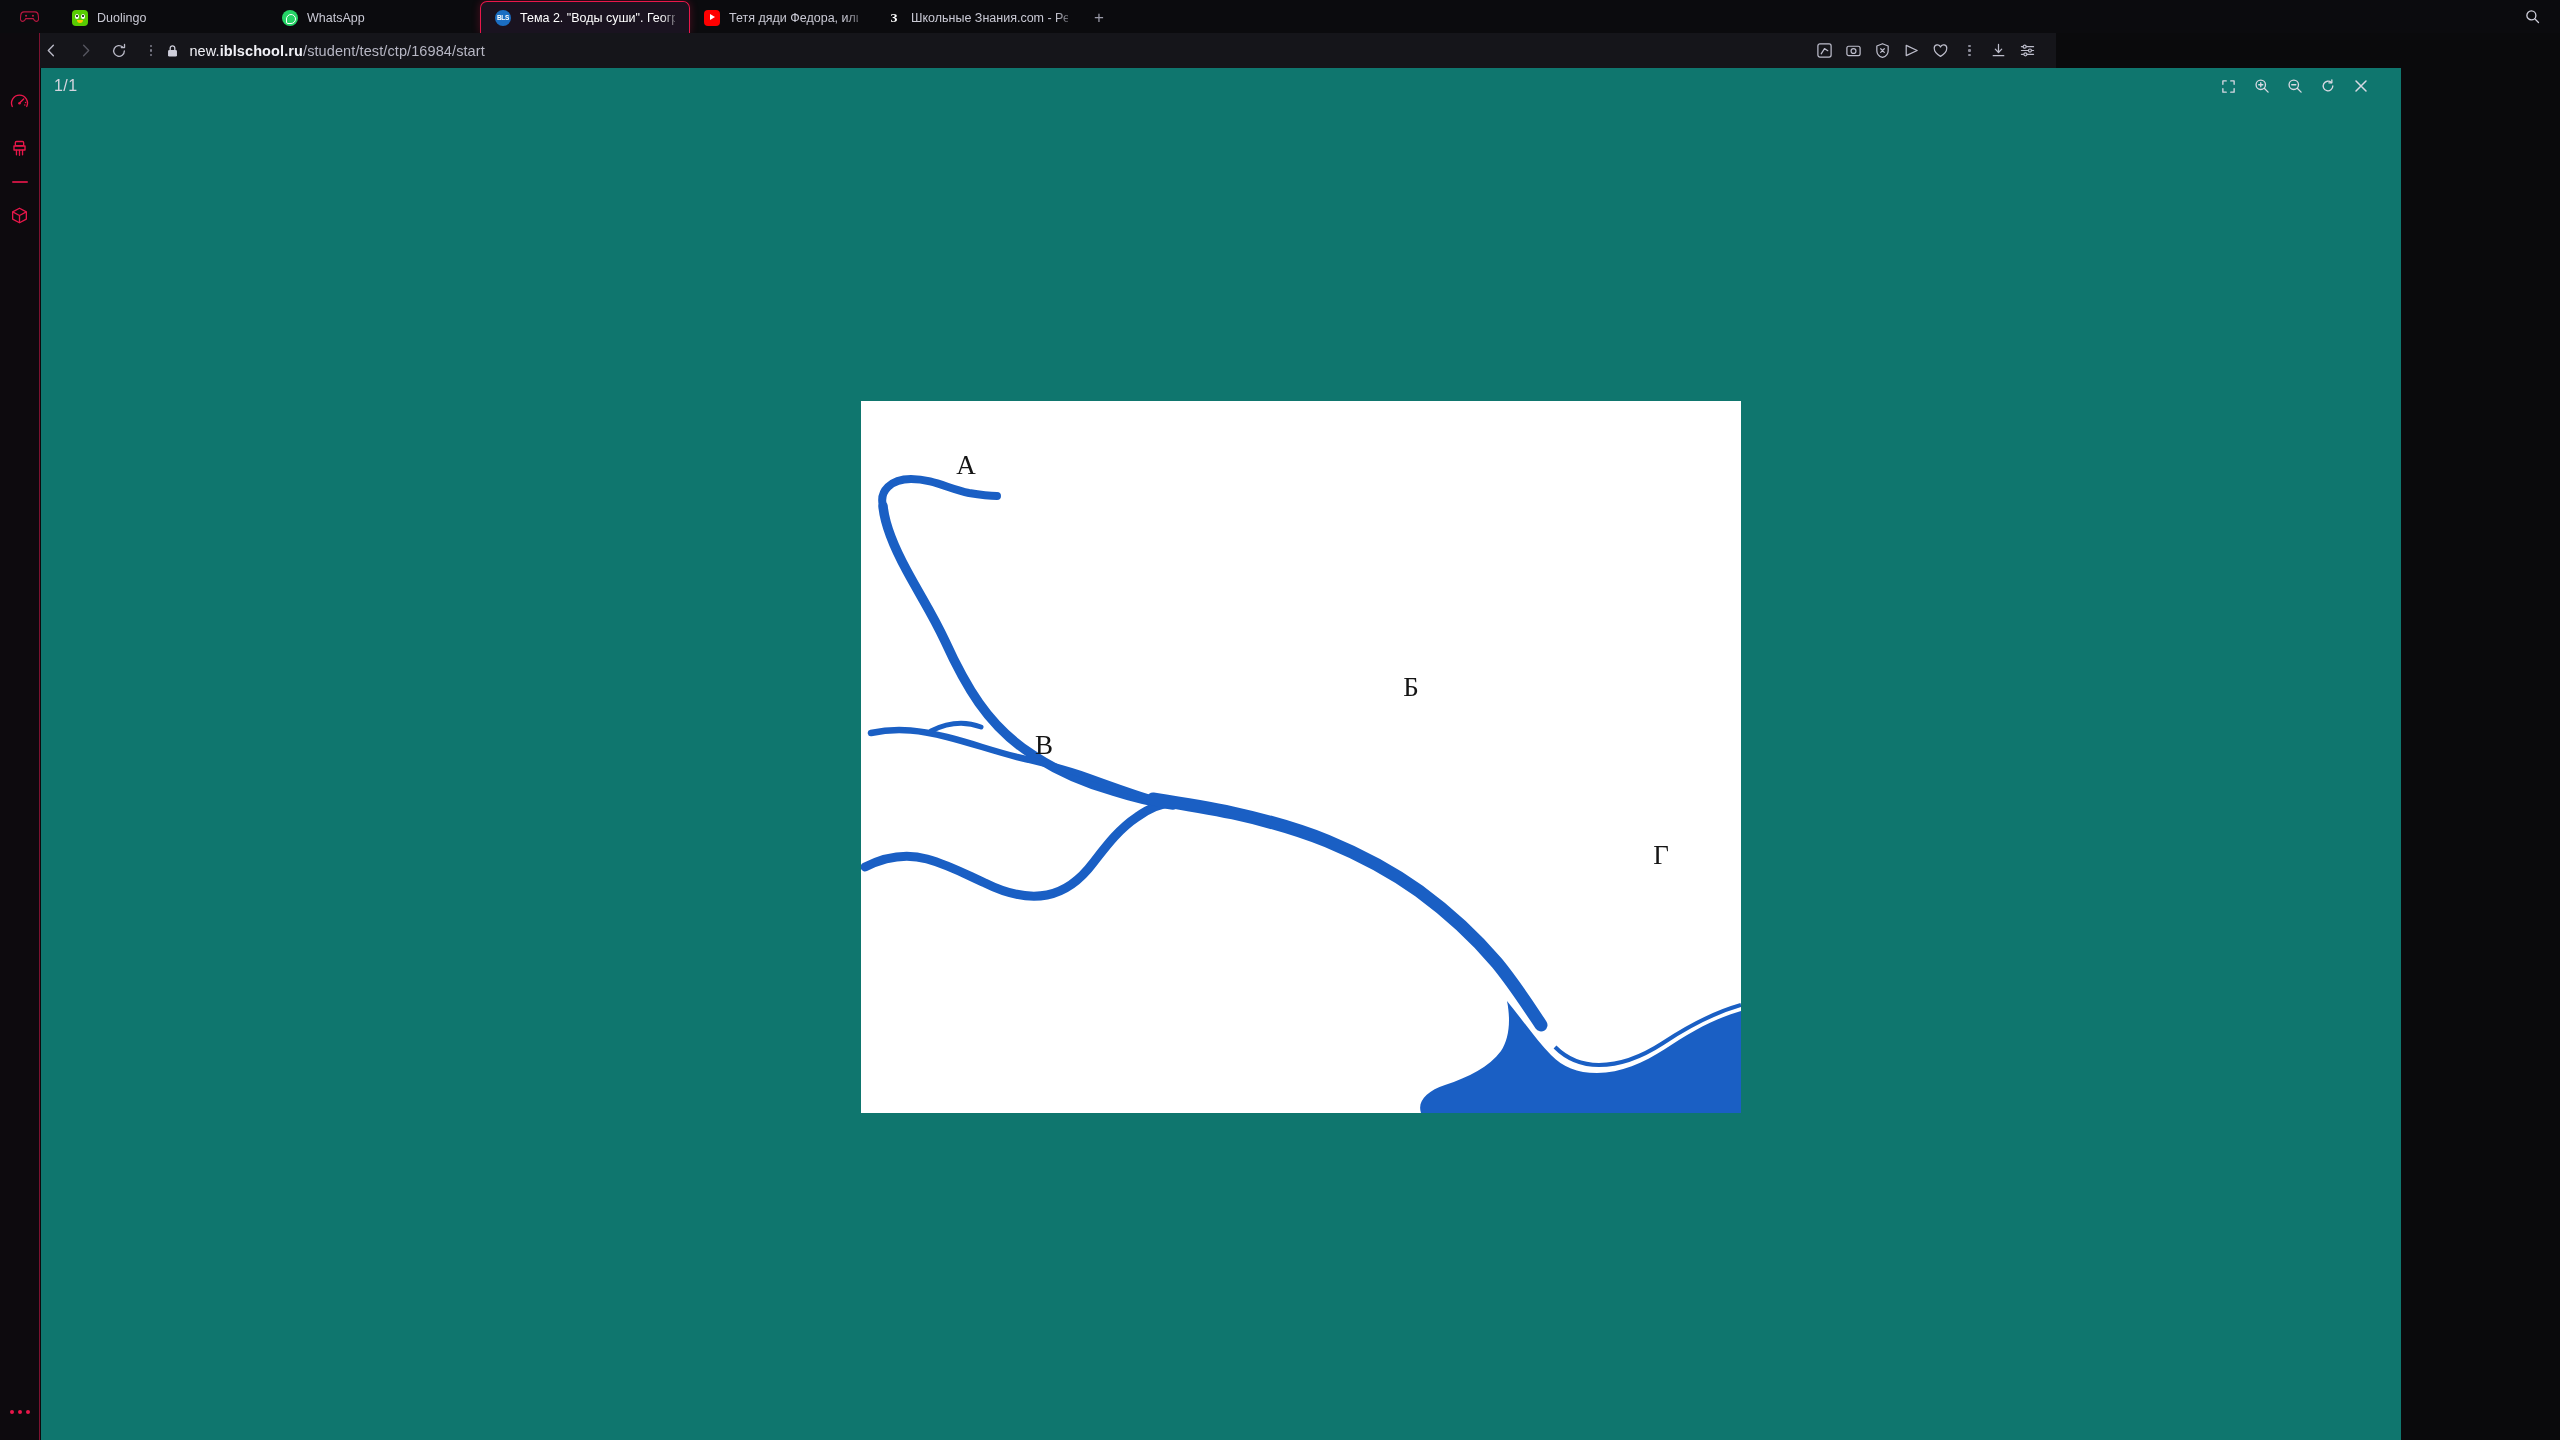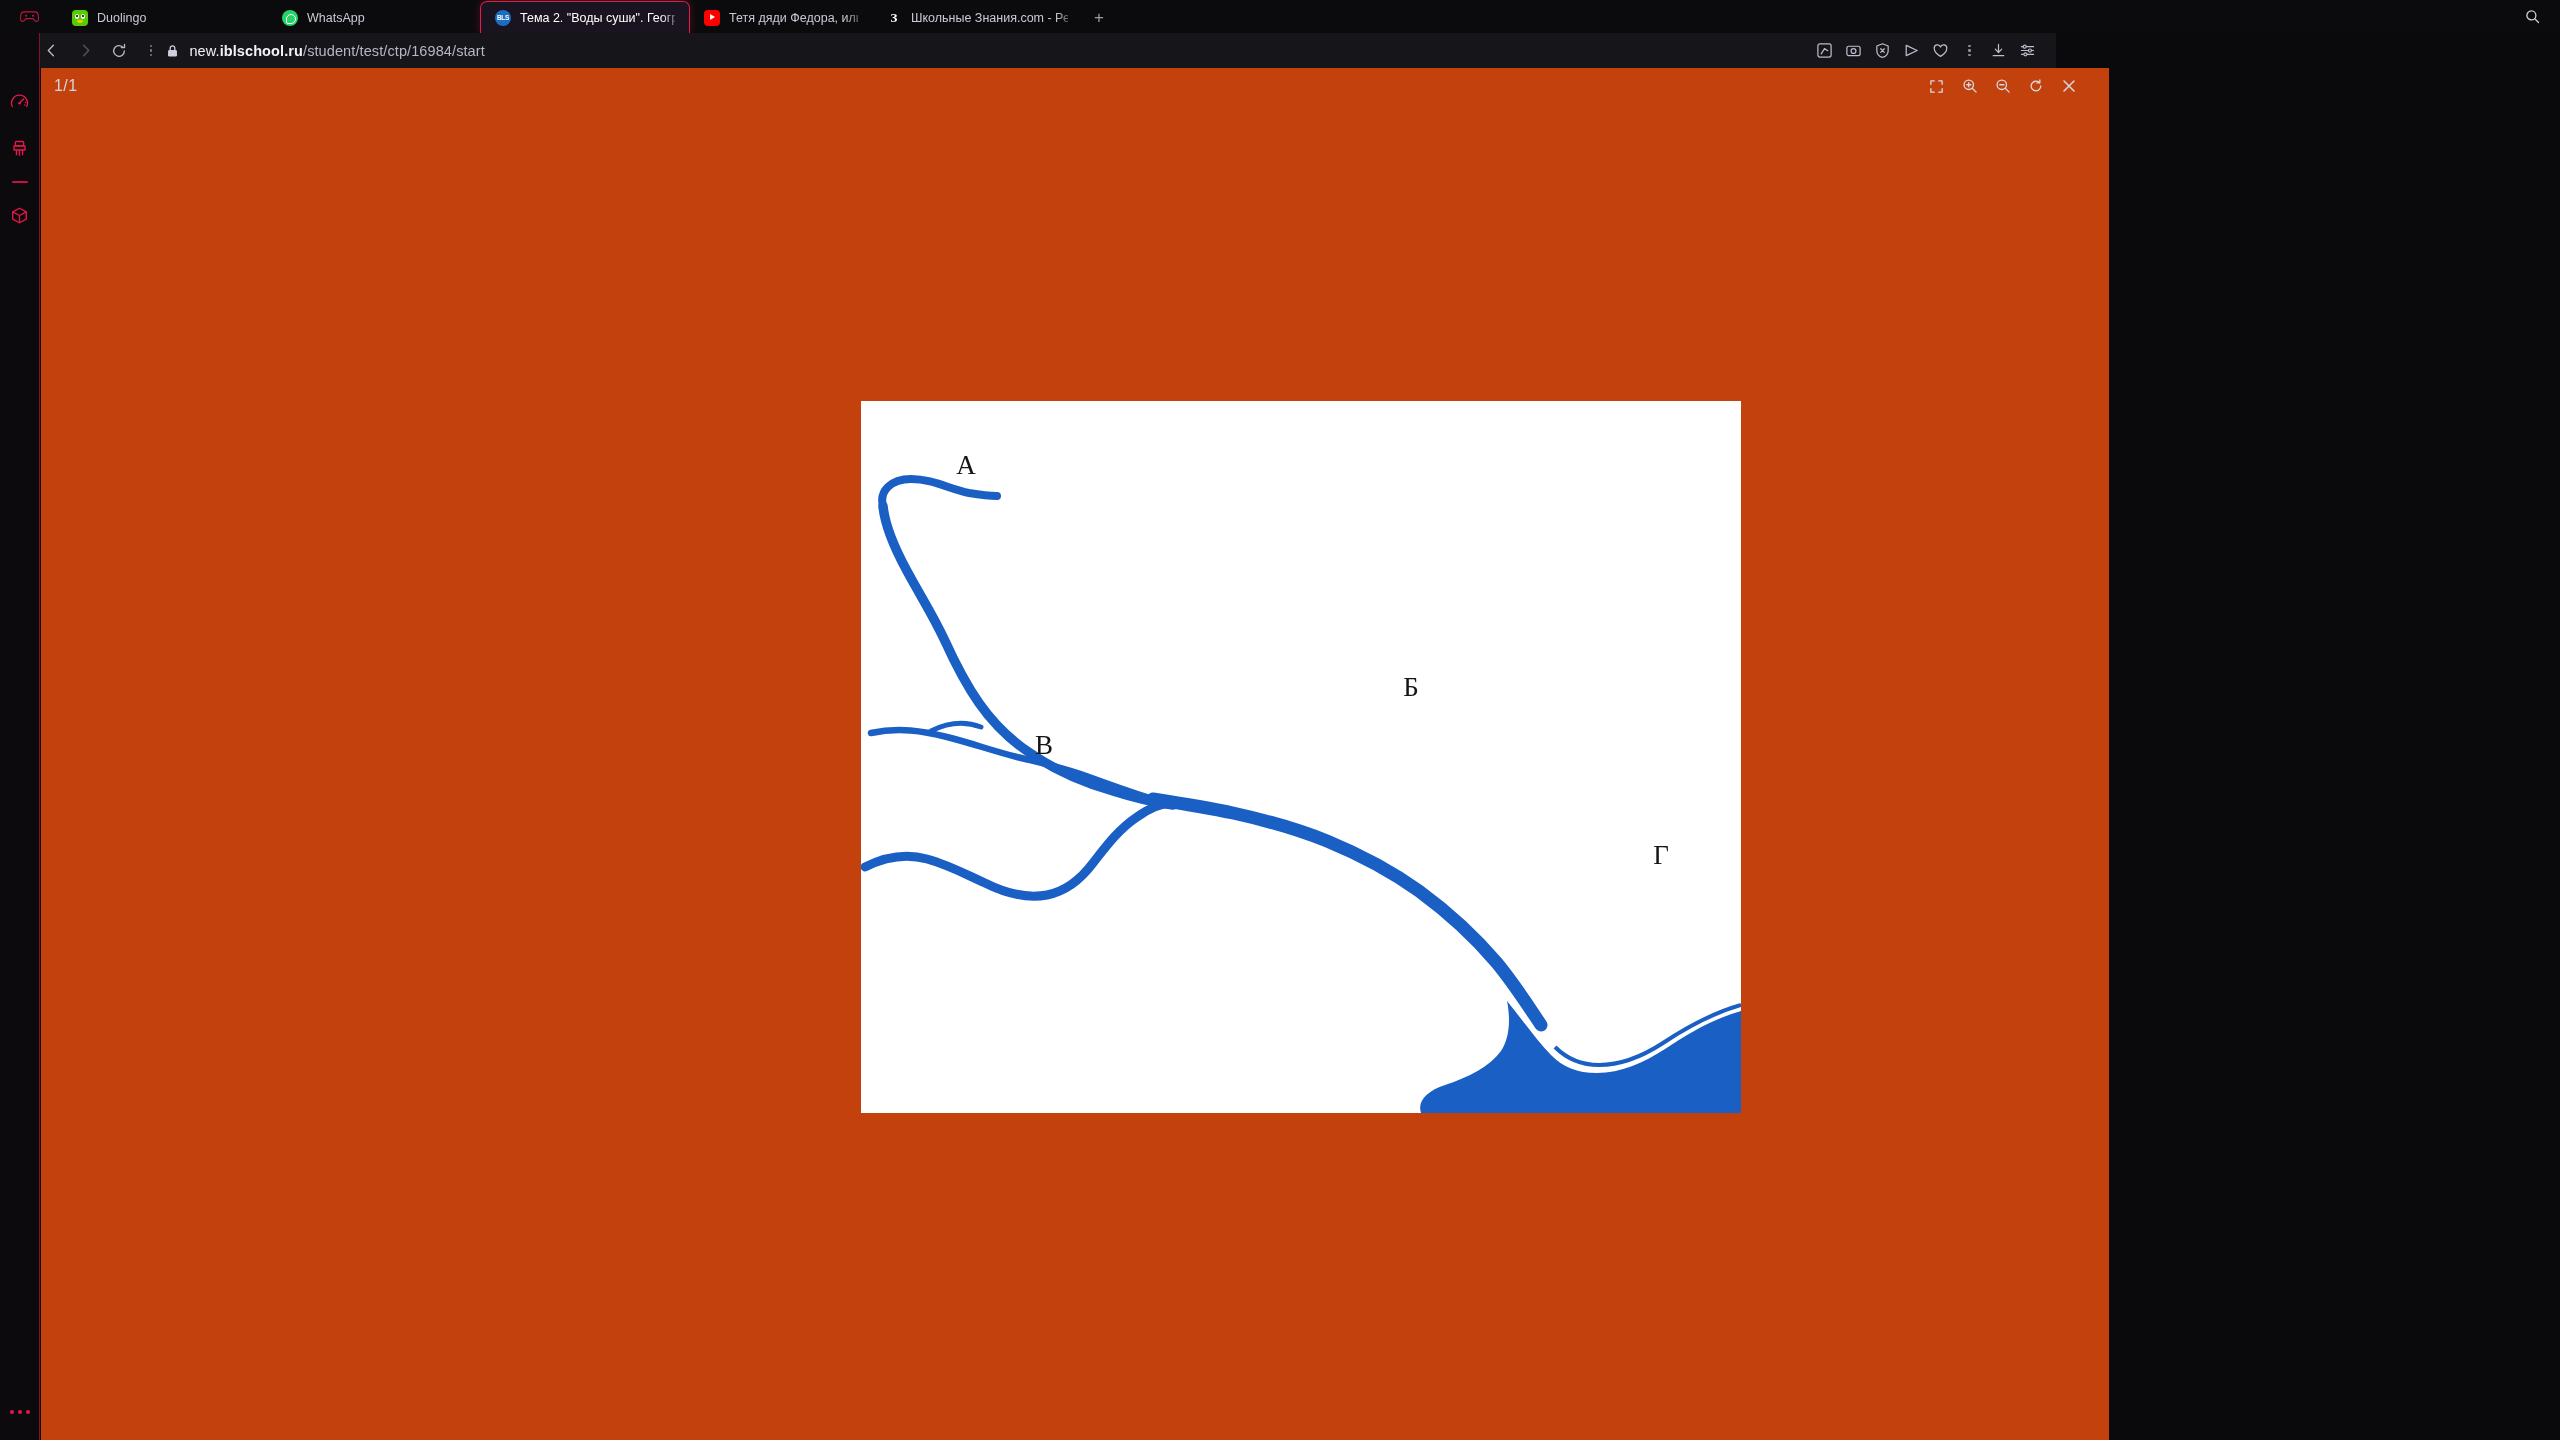--- a/index.html
+++ b/index.html
@@ -131,22 +131,22 @@
     padding-top:46px;
     gap:0;
   }
   .sb-item{ width:40px;height:46px;display:flex;align-items:center;justify-content:center;color:#e8174a;}
   .sb-divider{ width:16px;height:1.6px;background:#c21440; margin:10px 0; border-radius:1px;}
   .sb-bottom{ margin-top:auto; margin-bottom:26px; display:flex; gap:4px; }
   .sb-bottom i{ width:4px;height:4px;background:#e8174a;border-radius:50%;display:block;}
 
   
   .viewer{
-    position:absolute; left:41px; top:68px; width:2068px; height:1372px;
-    background:#c2410c;
+    position:absolute; left:41px; top:68px; width:2360px; height:1372px;
+    background:#0f766e;
   }
   .viewer-toolbar{
     position:absolute; left:0; top:0; width:100%; height:36px;
     display:flex; align-items:center;
   }
   .page-indicator{
     margin-left:13px; font-size:16px; color:#d4d4de; letter-spacing:.4px;
   }
   .viewer-tools{ margin-left:auto; display:flex; align-items:center; gap:0; padding-right:24px; }
   .viewer-tools .ic{ width:33px;height:36px;display:flex;align-items:center;justify-content:center;color:#d9d9e3;}

